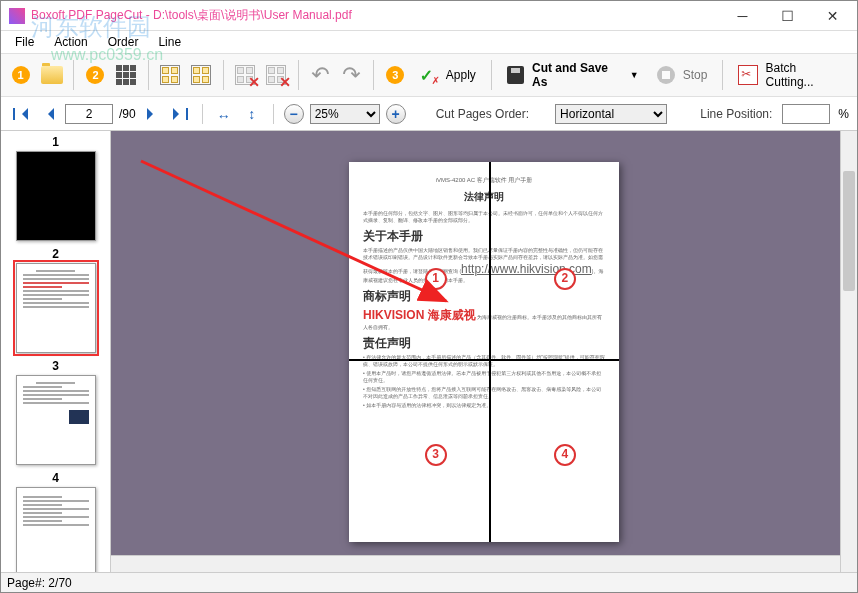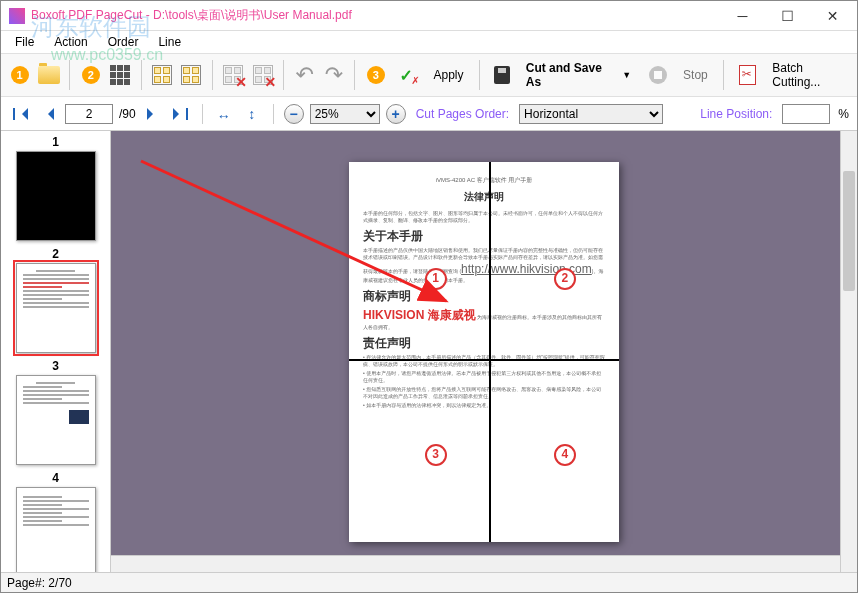--- a/index.html
+++ b/index.html
@@ -23,43 +23,43 @@
 .grid-icon span{background:#555}
 .grid2x2{width:20px;height:20px;display:grid;grid-template:1fr 1fr/1fr 1fr;gap:2px;padding:1px;border:1px solid #888}
 .grid2x2 span{background:#ffe9a3;border:1px solid #c9a030}
 .grid2x2.del{opacity:.6}
 .grid2x2.del span{background:#ddd;border-color:#999}
 .redx{position:absolute;color:#d33;font-size:14px;font-weight:bold;right:-2px;bottom:-2px}
 .arrow-icon{font-size:22px;color:#999}
 .apply-icon{width:18px;height:18px;position:relative}
 .apply-icon:before{content:'✓';color:#2a2;font-size:16px;font-weight:bold;position:absolute;left:0}
 .apply-icon:after{content:'✗';color:#d33;font-size:10px;position:absolute;right:-2px;bottom:-2px}
-.btn-combo{display:flex;align-items:center;height:28px;padding:0 6px;border:1px solid transparent;border-radius:2px;gap:16px}
+.btn-combo{display:flex;align-items:center;height:28px;padding:0 6px;border:1px solid transparent;border-radius:2px;gap:8px}
 .disk{width:18px;height:18px;background:#333;border-radius:2px;position:relative}
 .disk:before{content:'';position:absolute;top:2px;left:4px;right:4px;height:5px;background:#ccc}
 .stop-icon{width:18px;height:18px;border-radius:50%;background:#999;position:relative}
 .stop-icon:before{content:'';position:absolute;left:5px;top:5px;width:8px;height:8px;background:#fff}
 .pdf-icon{width:20px;height:20px;background:#fff;border:1px solid #c33;position:relative}
 .pdf-icon:before{content:'✂';color:#c33;font-size:12px;position:absolute;left:2px;top:1px}
 .toolbar2{height:34px;display:flex;align-items:center;padding:0 8px;background:#fff;border-bottom:1px solid #ccc;gap:6px}
 .navbtn{width:22px;height:22px;display:flex;align-items:center;justify-content:center;color:#1e62b8;font-size:14px}
 .first:before{content:'';display:block;width:2px;height:12px;background:#1e62b8;margin-right:1px}
 .first:after{content:'';display:block;border:6px solid transparent;border-right-color:#1e62b8}
 .navbtn.first,.navbtn.last{display:flex}
 .tri-l{border:6px solid transparent;border-right-color:#1e62b8}
 .tri-r{border:6px solid transparent;border-left-color:#1e62b8}
 .last:before{content:'';display:block;border:6px solid transparent;border-left-color:#1e62b8}
 .last:after{content:'';display:block;width:2px;height:12px;background:#1e62b8;margin-left:1px}
 .pageinput{width:48px;height:20px;border:1px solid #888;text-align:center;font-size:12px}
 .pagecount{color:#000}
 .fit-icon{font-size:14px;color:#1e62b8}
 .zoombtn{width:20px;height:20px;border-radius:50%;border:1px solid #888;background:linear-gradient(#fff,#ddd);display:flex;align-items:center;justify-content:center;font-size:14px;font-weight:bold;color:#1e62b8}
 .zoomsel{width:70px;height:20px;border:1px solid #888;font-size:12px}
-.label{color:#8b5cf6;margin-left:4px}
-.ordersel{width:144px;height:20px;border:1px solid #888;font-size:12px;margin-left:4px}
+.label{color:#404040;margin-left:24px}
+.ordersel{width:112px;height:20px;border:1px solid #888;font-size:12px;margin-left:20px}
 .posinput{width:48px;height:20px;border:1px solid #888;text-align:right;padding-right:2px;font-size:12px;margin-left:4px}
 .workspace{flex:1;display:flex;overflow:hidden}
 .thumbs{width:110px;background:#fff;border-right:1px solid #ccc;overflow-y:auto;padding:4px}
 .thumb{margin-bottom:6px}
 .thumb .num{text-align:center;font-weight:bold;font-size:12px;margin-bottom:2px}
 .thumb .pg{width:80px;height:90px;margin:0 auto;border:1px solid #999;background:#fff;box-shadow:1px 1px 3px rgba(0,0,0,.3);padding:6px;font-size:3px;line-height:1.2;color:#777;overflow:hidden}
 .thumb.sel .pg{outline:2px solid #e33;outline-offset:1px}
 .thumb .pg.black{background:#000}
 .pg .ln{height:2px;background:#aaa;margin:2px 0}
 .pg .ln.red{background:#d55}

